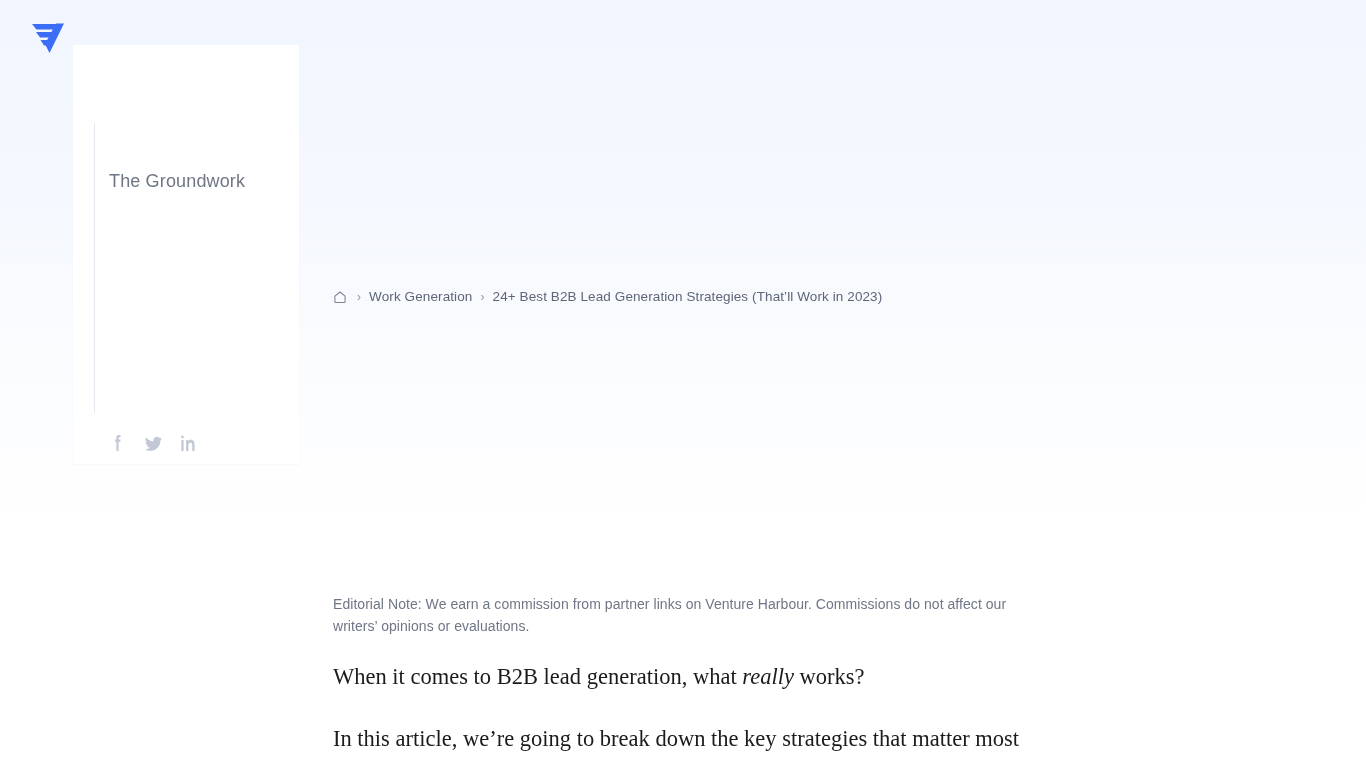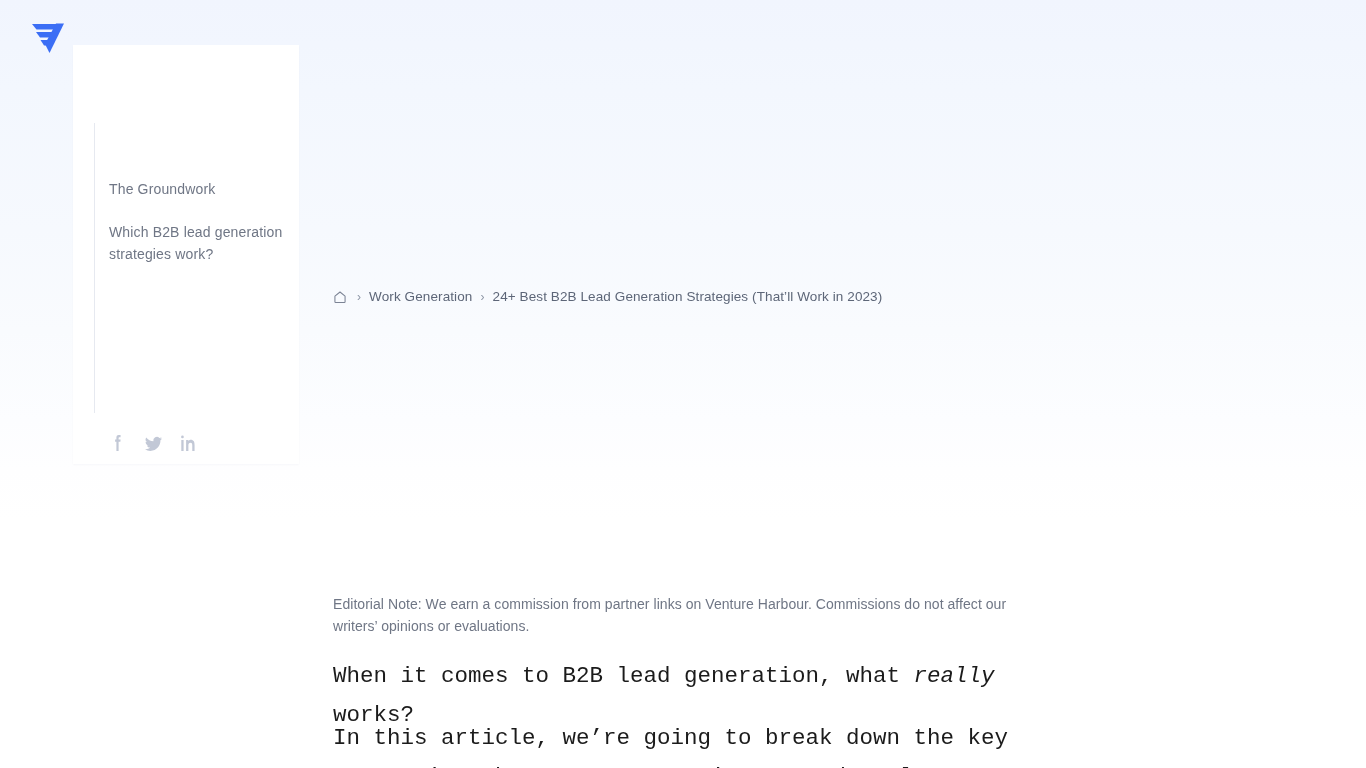--- a/index.html
+++ b/index.html
@@ -68,25 +68,25 @@
   #toc-nav {
     position: absolute;
     left: 36px;          
     top: 117px;          
     width: 184px;
   }
   
   .toc-item {
     display: block;
     color: #6f7685;
-    font-size: 14px;
+    font-size: 18px;
     line-height: 22.5px;
     letter-spacing: 0.15px;
     text-decoration: none;
-    margin: 16px 0 20px 0;
+    margin: 8px 0 20px 0;
     cursor: pointer;
   }
   .toc-item:last-child { margin-bottom: 0; }
 
   
   #social-row {
     position: absolute;
     left: 36px;          
     top: 388px;          
     display: flex;
@@ -158,21 +158,21 @@
     line-height: 21.5px;
     letter-spacing: 0.05px;
     color: #6f7685;
   }
 
   
   .body-para {
     position: absolute;
     left: 0;
     width: 706px;
-    font-family: Liberation Mono, monospace;
+    font-family: Liberation Serif, serif;
     font-size: 22.5px;
     line-height: 39px;
     color: #1b1b1b;
     margin: 0;
   }
   #para-1 { top: 657px; }
   #para-2 { top: 719px; }
   .body-para em { font-style: italic; }
 </style>
 </head>
@@ -190,21 +190,20 @@
       </g>
     </svg>
   </div>
 
   <div id="sidebar-card">
 
     <div id="nav-rule"></div>
 
     <nav id="toc-nav">
       <a class="toc-item" href="#">The Groundwork</a>
-      <a class="toc-item" href="#">Which B2B lead generation strategies work?</a>
     </nav>
 
     <div id="social-row">
       <a class="social-icon" href="#">
         <svg viewBox="0 0 18 20" width="18" height="20" aria-hidden="true">
           <path d="M11.6 6.4h-2.0V5.0c0-0.62 0.41-0.77 0.70-0.77h1.27V2.0L9.8 2.0
                    C7.85 2.0 7.4 3.48 7.4 4.42V6.4H6.1v2.3h1.3V18h2.2V8.7h1.76z"></path>
         </svg>
       </a>
       <a class="social-icon" href="#">

